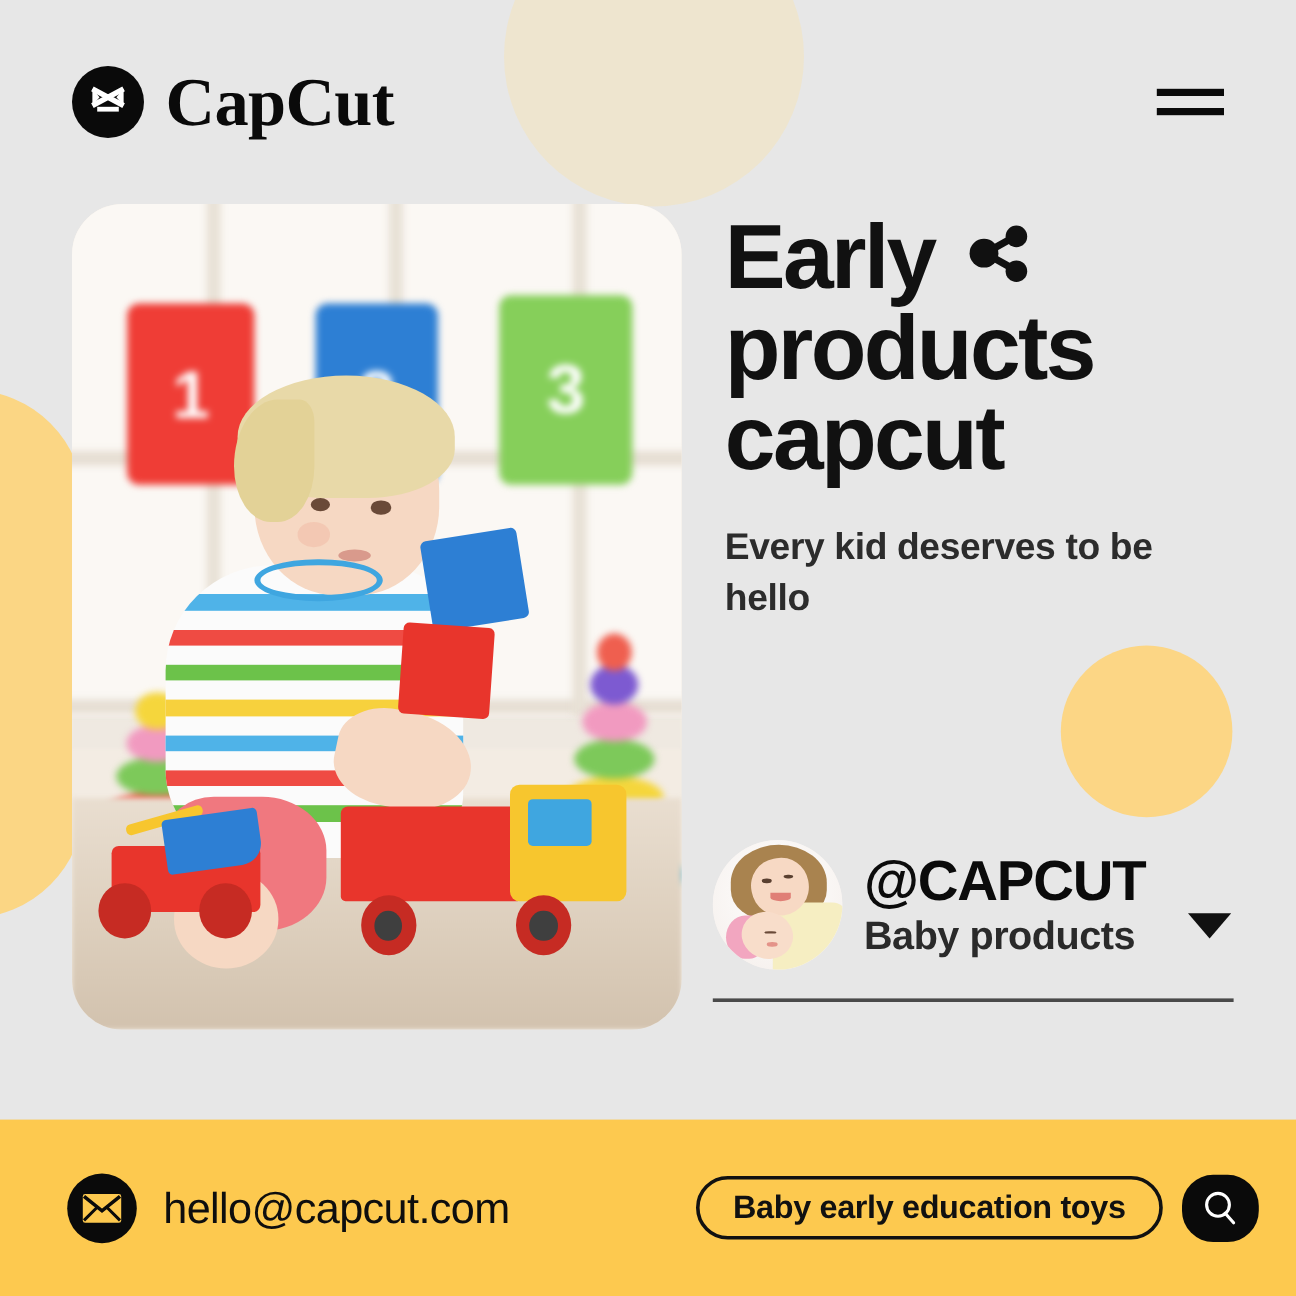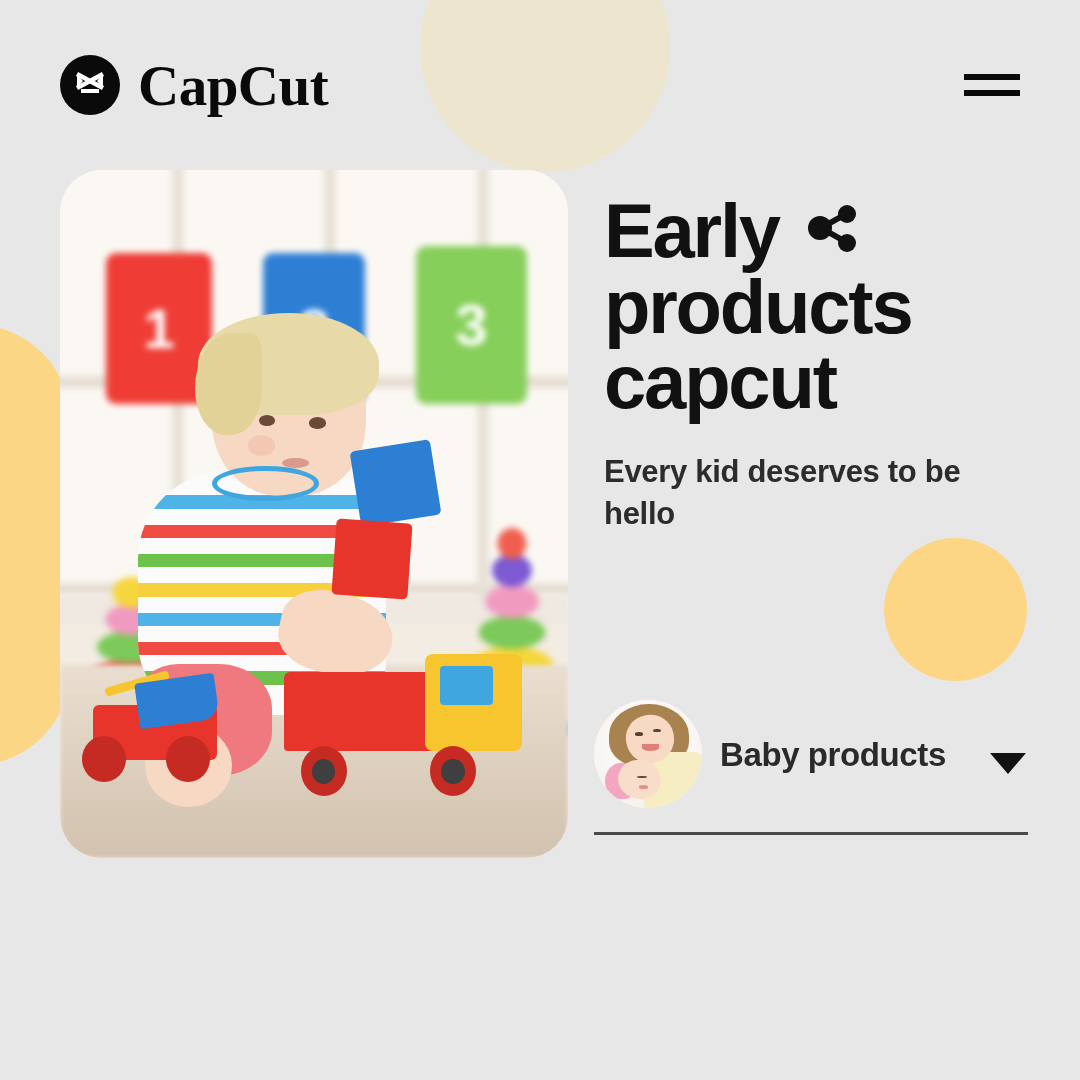--- a/index.html
+++ b/index.html
@@ -300,21 +300,21 @@
     position: absolute; bottom: 0; width: 24%; height: 42%;
     background: #c62b23; border-radius: 50%;
   }
   .tl-wheel.a { left: 12%; }
   .tl-wheel.b { left: 58%; }
 
   
   .content {
     position: absolute;
     left: 604px;
-    top: 192px;
+    top: 176px;
     width: 430px;
     z-index: 6;
   }
   .headline {
     font-size: 76px;
     line-height: 0.98;
     font-weight: bold;
     letter-spacing: -2.2px;
     color: #111111;
   }
@@ -391,21 +391,21 @@
   .profile-text { display: flex; flex-direction: column; }
   .handle {
     font-size: 47px;
     font-weight: bold;
     letter-spacing: -1px;
     color: #0b0b0b;
     line-height: 1.05;
   }
   .profile-sub-row {
     display: flex;
-    align-items: flex-end;
+    align-items: flex-start;
     justify-content: space-between;
     width: 306px;
     margin-top: 2px;
   }
   .profile-sub {
     font-size: 33px;
     font-weight: bold;
     color: #2a2a2a;
     letter-spacing: -0.4px;
   }
@@ -621,23 +621,48 @@
         <div class="av-mom-face"></div>
         <div class="av-mom-eye l"></div>
         <div class="av-mom-eye r"></div>
         <div class="av-mom-smile"></div>
         <div class="av-baby-hat"></div>
         <div class="av-baby-head"></div>
         <div class="av-baby-eye"></div>
         <div class="av-baby-mouth"></div>
       </div>
       <div class="profile-text">
+        <div class="handle">@CAPCUT</div>
         <div class="profile-sub-row">
           <div class="profile-sub">Baby products</div>
           <div class="caret"></div>
         </div>
       </div>
     </div>
     <div class="profile-divider"></div>
   </div>
 
+  <div class="footer">
+    <div class="mail">
+      <div class="mail-badge">
+        <svg width="34" height="26" viewBox="0 0 34 26">
+          <rect x="1" y="1" width="32" height="24" rx="2" fill="#fdc94f"></rect>
+          <path d="M2 3 L17 15 L32 3" stroke="#0a0a0a" stroke-width="3" fill="none"></path>
+          <path d="M2 23 L13 12 M32 23 L21 12" stroke="#0a0a0a" stroke-width="2.5" fill="none"></path>
+        </svg>
+      </div>
+      <div class="mail-text">hello@capcut.com</div>
+    </div>
+
+    <div class="search-area">
+      <div class="search-pill">
+        <span>Baby early education toys</span>
+      </div>
+      <div class="search-btn">
+        <svg width="34" height="34" viewBox="0 0 34 34">
+          <circle cx="15" cy="14" r="9.5" stroke="#ffffff" stroke-width="2.6" fill="none"></circle>
+          <line x1="21" y1="21" x2="28" y2="29" stroke="#ffffff" stroke-width="2.6" stroke-linecap="round"></line>
+        </svg>
+      </div>
+    </div>
+  </div>
 
 </div>
 
 </body></html>

